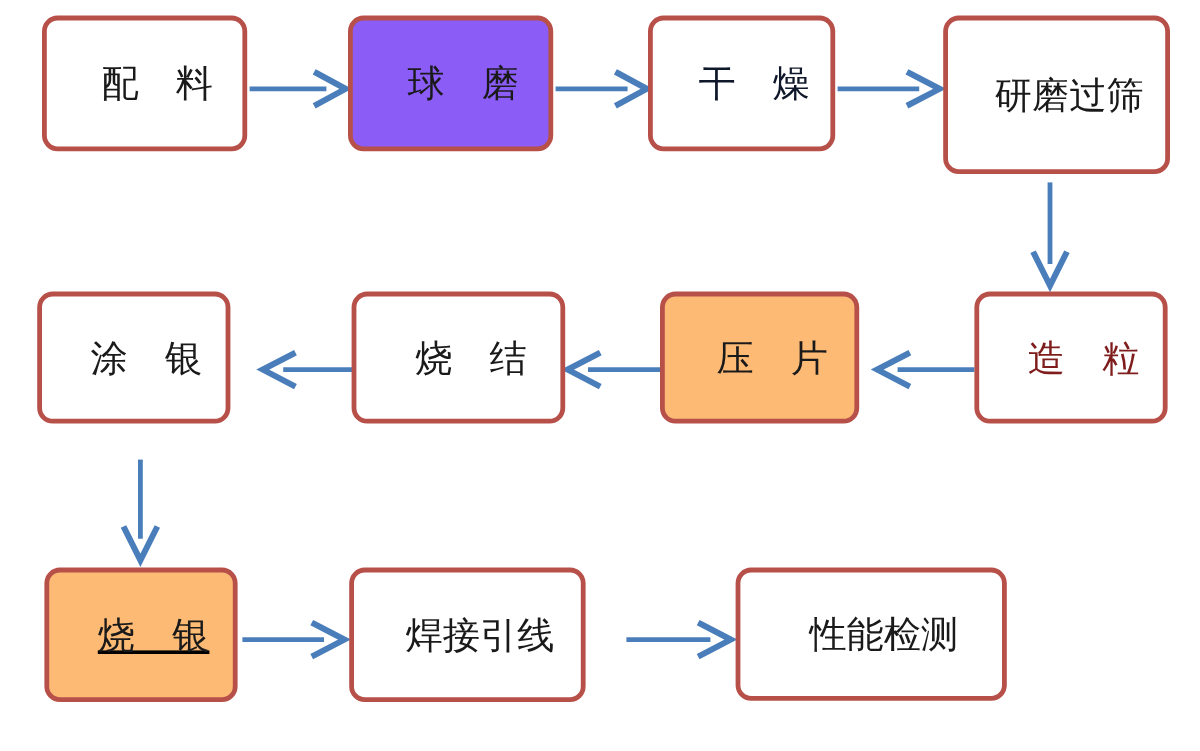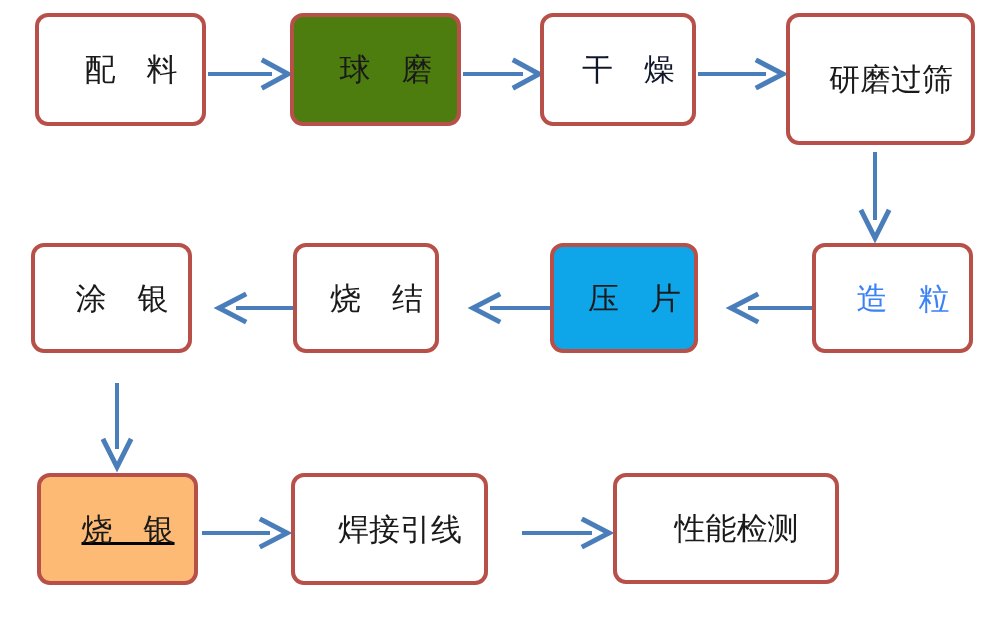--- a/index.html
+++ b/index.html
@@ -52,21 +52,21 @@
 </style>
 </head>
 <body>
 
 <div id="canvas" style="background: rgb(255, 255, 255);">
 
   <div class="node" style="left: 35px; top: 13px; width: 171px; height: 113px; --stroke: #b8504a; background: rgb(255, 255, 255);">
     <span class="node-label spaced" style="color: rgb(26, 26, 26);">配　料</span>
   </div>
 
-  <div class="node" style="left: 290px; top: 13px; width: 171px; height: 113px; --stroke: #b8504a; background: #4d7c0f;">
+  <div class="node" style="left: 290px; top: 13px; width: 171px; height: 113px; --stroke: #b8504a; background: #8b5cf6;">
     <span class="node-label spaced" style="color: rgb(26, 26, 26);">球　磨</span>
   </div>
 
   <div class="node" style="left: 540px; top: 13px; width: 156px; height: 113px; --stroke: #b8504a; background: rgb(255, 255, 255);">
     <span class="node-label spaced" style="color: #0f172a;">干　燥</span>
   </div>
 
   <div class="node" style="left: 786px; top: 13px; width: 189px; height: 132px; --stroke: #b8504a; background: rgb(255, 255, 255);">
     <span class="node-label" style="color: rgb(26, 26, 26);">研磨过筛</span>
   </div>
@@ -93,28 +93,28 @@
   </div>
 
   <div class="edge" style="left:858px; top:126px; width:34px; height:118px;">
     <svg width="34" height="118" viewBox="0 0 34 118">
       <path d="M17,26 L17,94" stroke="#4a7ebb" stroke-width="4" fill="none"></path>
       <path d="M4,86 L17,112 L30,86" stroke="#4a7ebb" stroke-width="5" fill="none" stroke-linecap="square" stroke-linejoin="miter"></path>
     </svg>
   </div>
 
   <div class="node" style="left: 812px; top: 243px; width: 161px; height: 110px; --stroke: #b8504a; background: rgb(255, 255, 255);">
-    <span class="node-label spaced" style="color: #3b82f6;">造　粒</span>
+    <span class="node-label spaced" style="color: #7f1d1d;">造　粒</span>
   </div>
 
-  <div class="node" style="left: 550px; top: 243px; width: 148px; height: 110px; --stroke: #b8504a; background: #0ea5e9;">
+  <div class="node" style="left: 550px; top: 243px; width: 166px; height: 110px; --stroke: #b8504a; background: #fdba74;">
     <span class="node-label spaced" style="color: rgb(26, 26, 26);">压　片</span>
   </div>
 
-  <div class="node" style="left: 293px; top: 243px; width: 146px; height: 110px; --stroke: #b8504a; background: rgb(255, 255, 255);">
+  <div class="node" style="left: 293px; top: 243px; width: 178px; height: 110px; --stroke: #b8504a; background: rgb(255, 255, 255);">
     <span class="node-label spaced" style="color: rgb(26, 26, 26);">烧　结</span>
   </div>
 
   <div class="node" style="left: 31px; top: 243px; width: 161px; height: 110px; --stroke: #b8504a; background: rgb(255, 255, 255);">
     <span class="node-label spaced" style="color: rgb(26, 26, 26);">涂　银</span>
   </div>
 
   <div class="edge" style="left:704px; top:292px; width:110px; height:32px;">
     <svg width="110" height="32" viewBox="0 0 110 32">
       <path d="M44,16 L108,16" stroke="#4a7ebb" stroke-width="4" fill="none"></path>

